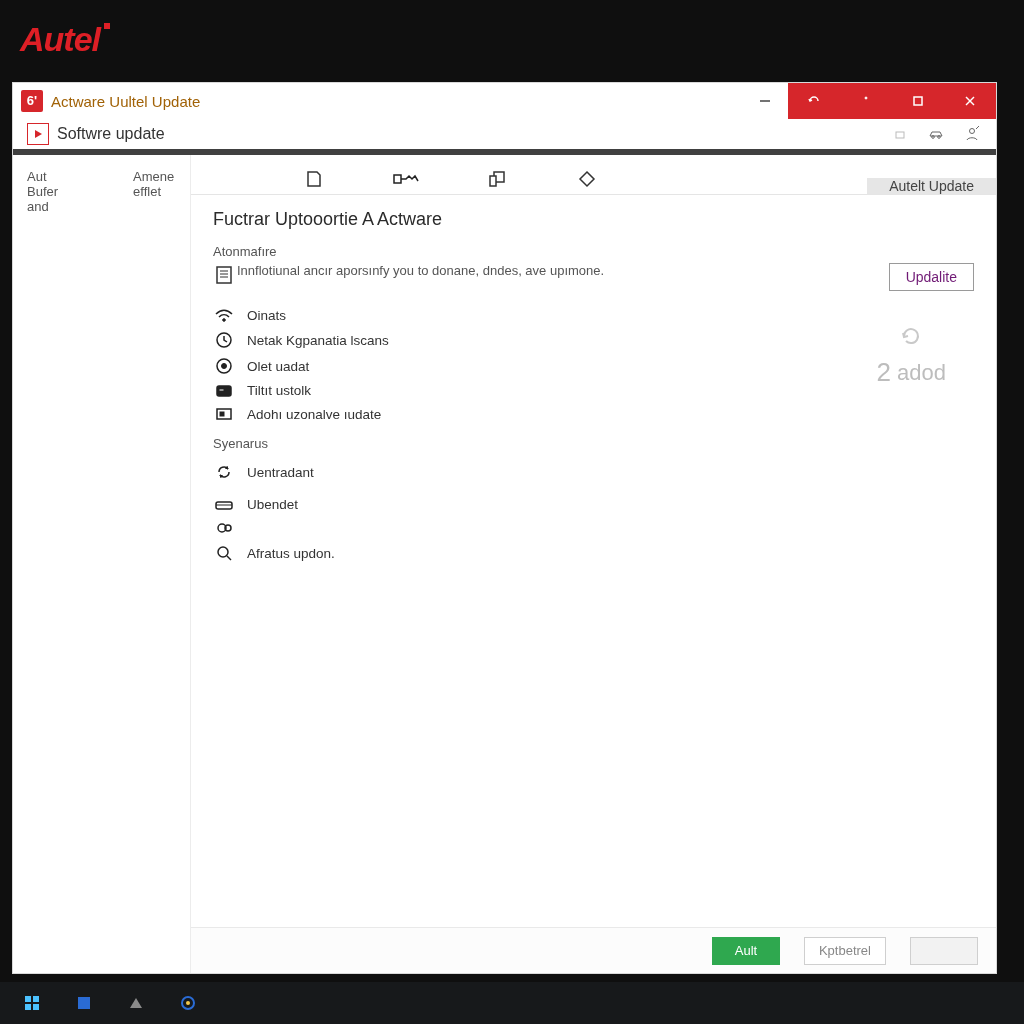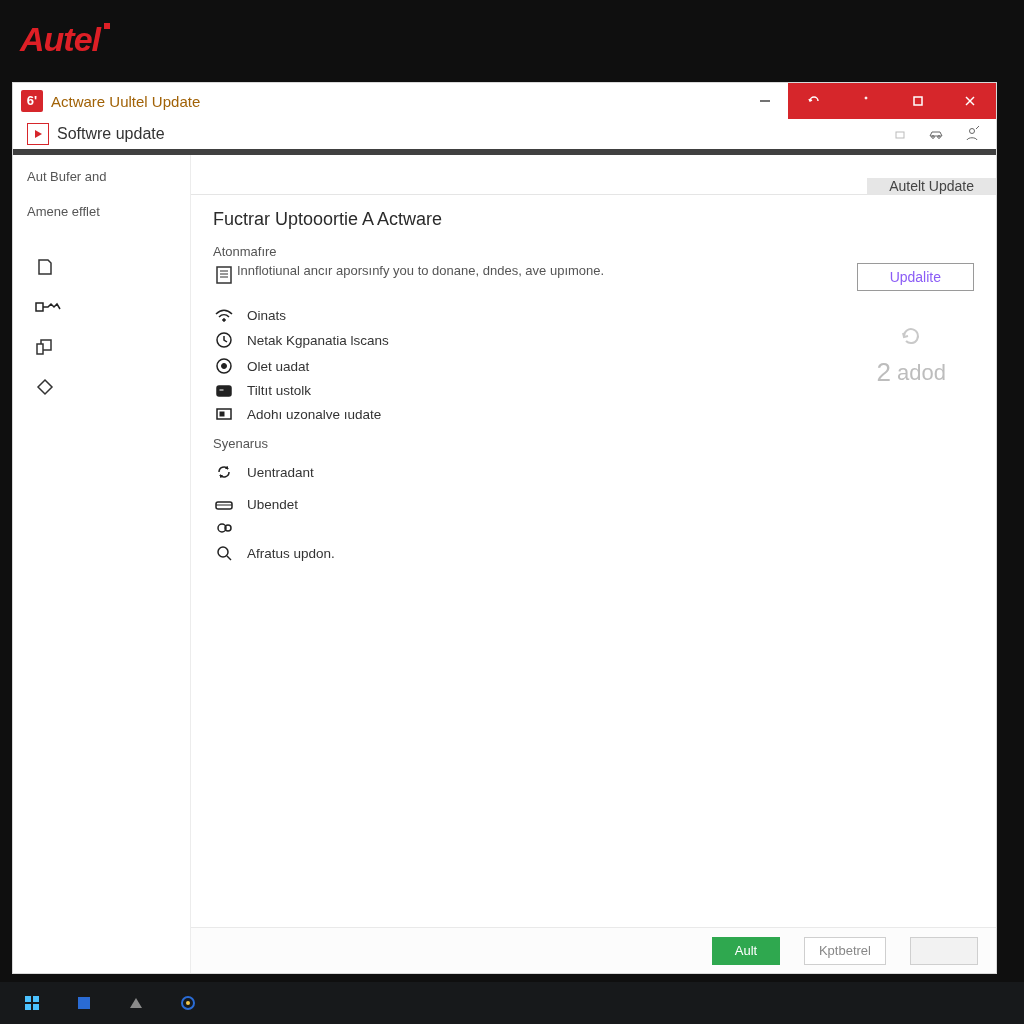--- a/index.html
+++ b/index.html
@@ -53,21 +53,21 @@
   }
   .sub-titlebar .stitle { font-size:16px; color:#333; }
   .sub-titlebar .spacer { flex:1;}
   .sub-titlebar .sbtn { width:36px; height:36px; display:flex; align-items:center; justify-content:center; color:#666; }
 
   
   .app-body { flex:1; display:flex; min-height:0; }
 
   
   .sidebar {
-    width: 178px; border-right:1px solid #ececec; display:flex; flex-direction:column; padding-top:4px;
+    width: 178px; border-right:1px solid #ececec; display:flex; flex-direction:row; padding-top:4px;gap:47px;
   }
   .sidebar .textitem { padding: 10px 14px; color:#555; font-size:13px; }
   .sidebar .gap { height:18px; }
   .sidebar .iconitem {
     height:40px; display:flex; align-items:center; padding-left:22px; color:#333;
   }
   .sidebar .iconitem svg { stroke:#333; }
 
   
   .main { flex:1; display:flex; flex-direction:column; min-width:0; position:relative; }
@@ -78,21 +78,21 @@
   }
 
   .content { padding: 14px 22px 10px 22px; position:relative; flex:1; overflow:hidden; }
   .page-title { font-size:18px; color:#2b2b2b; margin-bottom:14px; }
   .sect-label { font-size:13px; color:#545454; margin: 6px 0 4px 0; }
 
   .desc-row { display:flex; align-items:flex-start; gap:2px; margin-bottom:12px; }
   .desc-row .dicon { width:22px; flex:0 0 22px; display:flex; justify-content:center; color:#333; padding-top:2px;}
   .desc-row .dtext { font-size:13px; color:#555; flex:1; }
   .update-btn {
-    border:1px solid #9a9a9a; background:#fff; padding:5px 32px; font-size:14px; color:#8b5cf6;
+    border:1px solid #9a9a9a; background:#fff; padding:5px 16px; font-size:14px; color:#701a75;
   }
 
   ul.items { list-style:none; }
   ul.items li { display:flex; align-items:center; gap:12px; padding:4px 0; color:#333; font-size:13.5px; }
   ul.items li .licon { width:22px; flex:0 0 22px; display:flex; justify-content:center; }
   ul.items li .licon svg { stroke:#222; }
 
   .watermark {
     position:absolute; right:50px; top:128px; color:#bdbdbd; display:flex; flex-direction:column; align-items:center;
     pointer-events:none; gap:8px;

